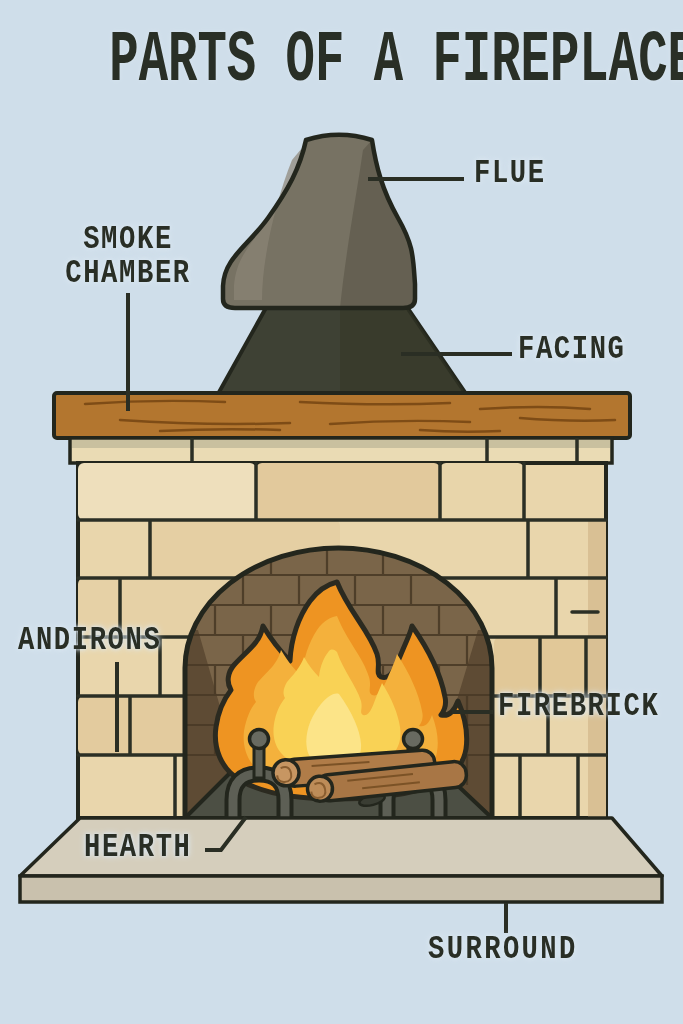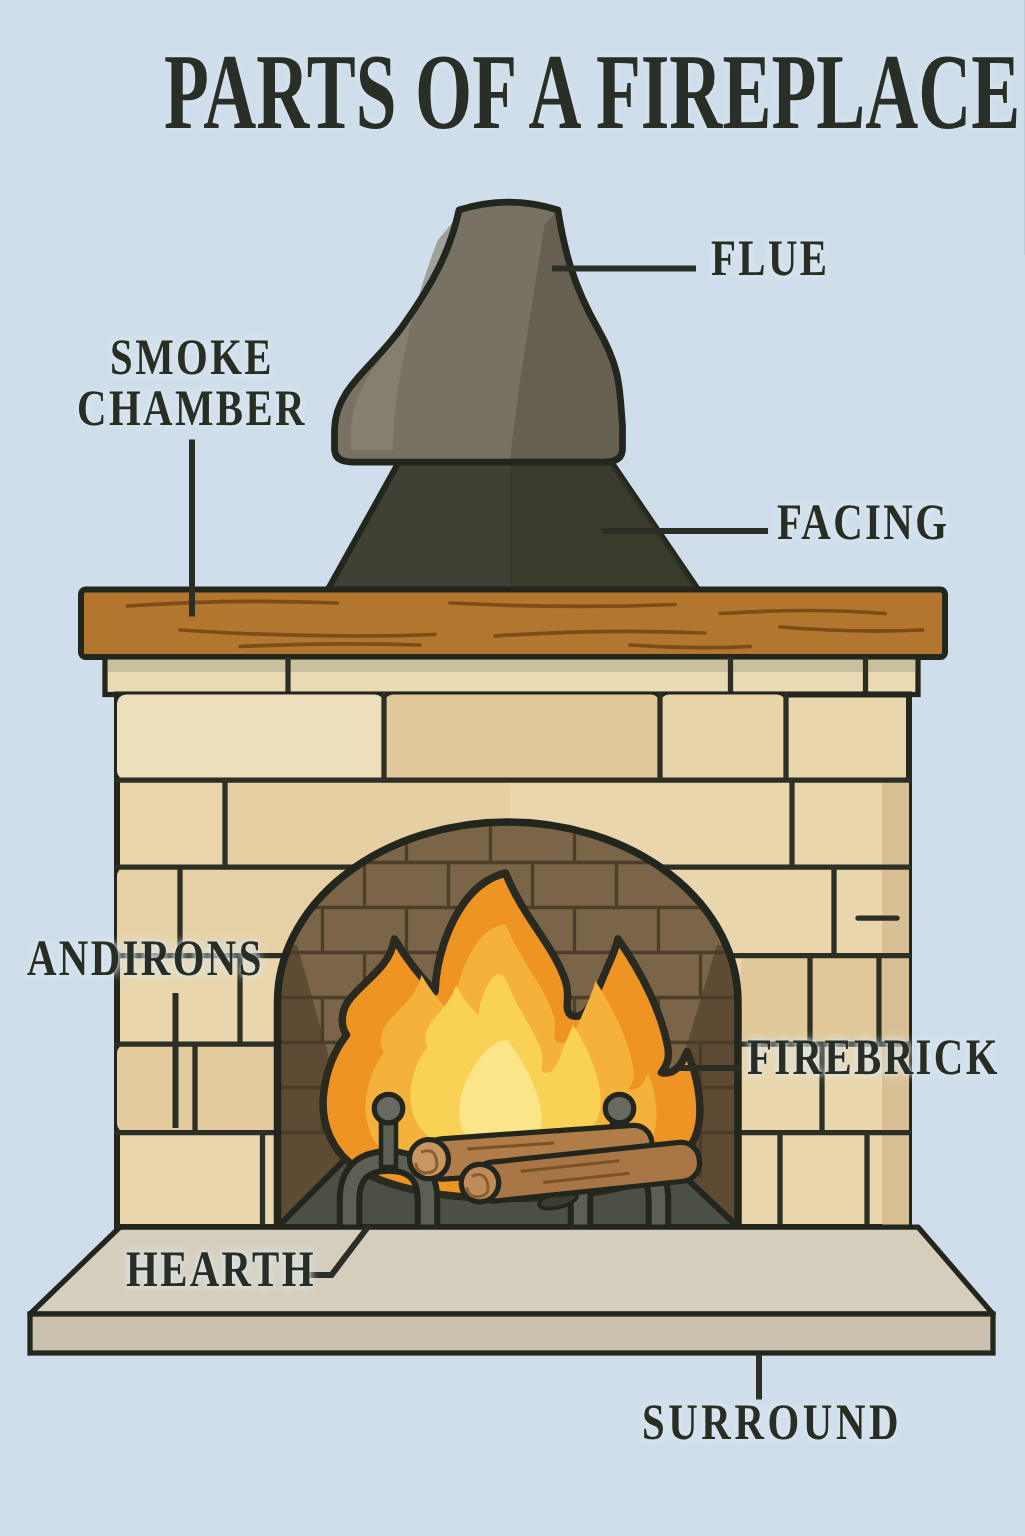--- a/index.html
+++ b/index.html
@@ -1,20 +1,20 @@
 <!DOCTYPE html>
 <html><head>
 <meta charset="utf-8">
 <style>
   html,body{margin:0;padding:0;}
   body{background:#9fb2c0;}
   #stage{
     position:relative;width:683px;height:1024px;overflow:hidden;
     background:#cfdeea;
-    font-family:Liberation Serif, serif;
+    font-family:Liberation Mono, monospace;
   }
   #art{position:absolute;left:0;top:0;width:683px;height:1024px;}
   .title{
     position:absolute;left:0;top:25px;width:683px;text-align:center;
     font-size:72px;font-weight:700;line-height:1;color:#292f26;
     transform:scaleX(.68);transform-origin:50% 0;
     letter-spacing:0px;white-space:nowrap;
     text-shadow:0 0 6px #d8e5ef;
   }
   .label{

